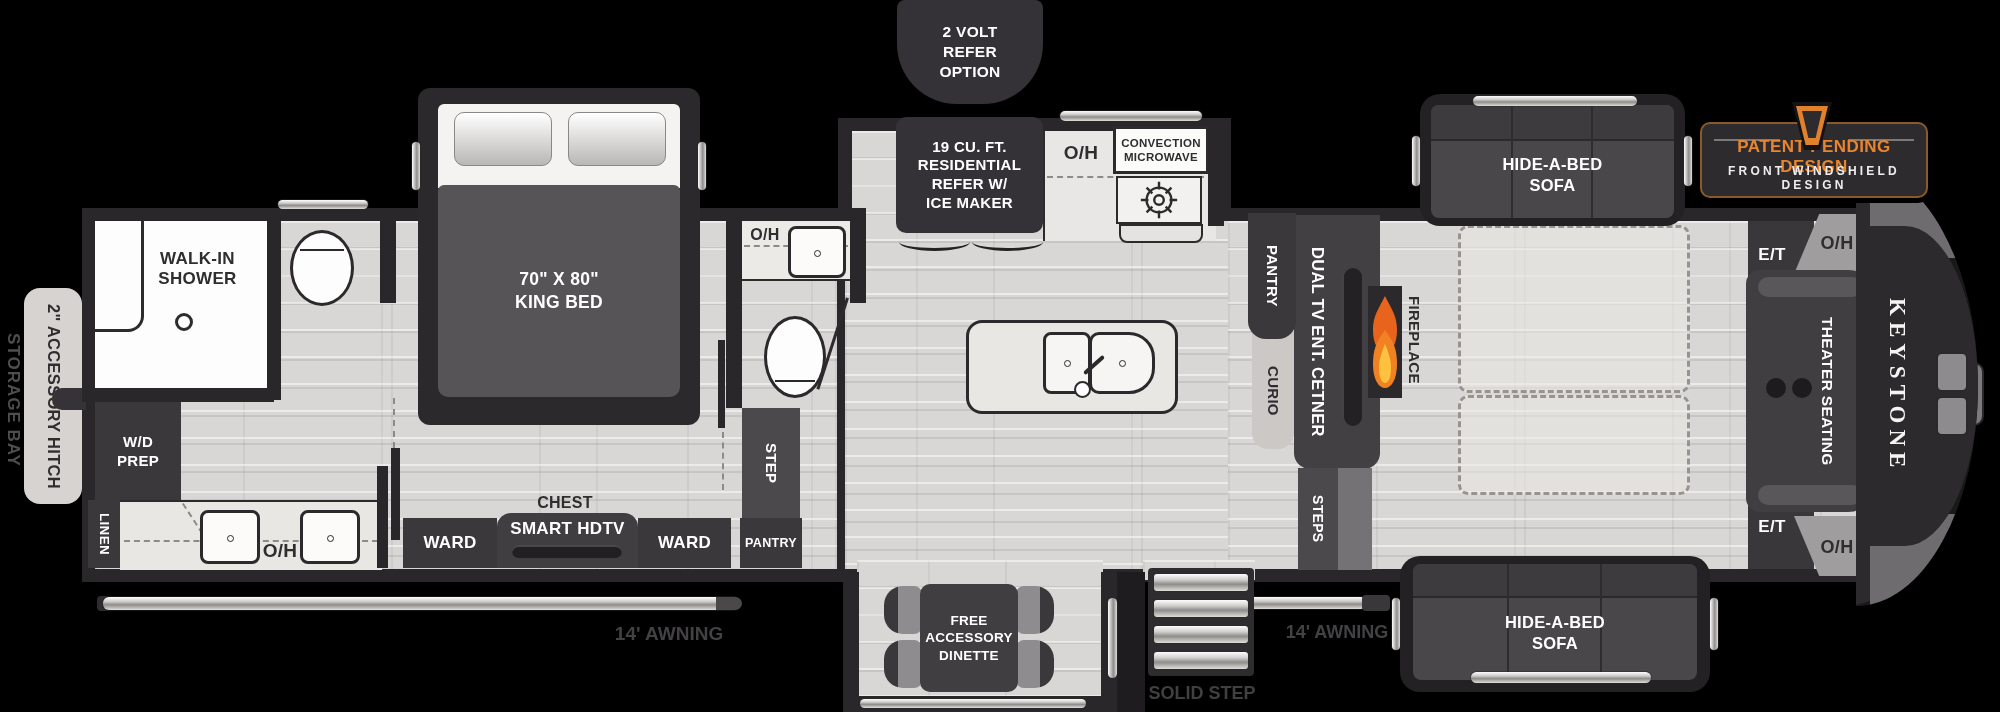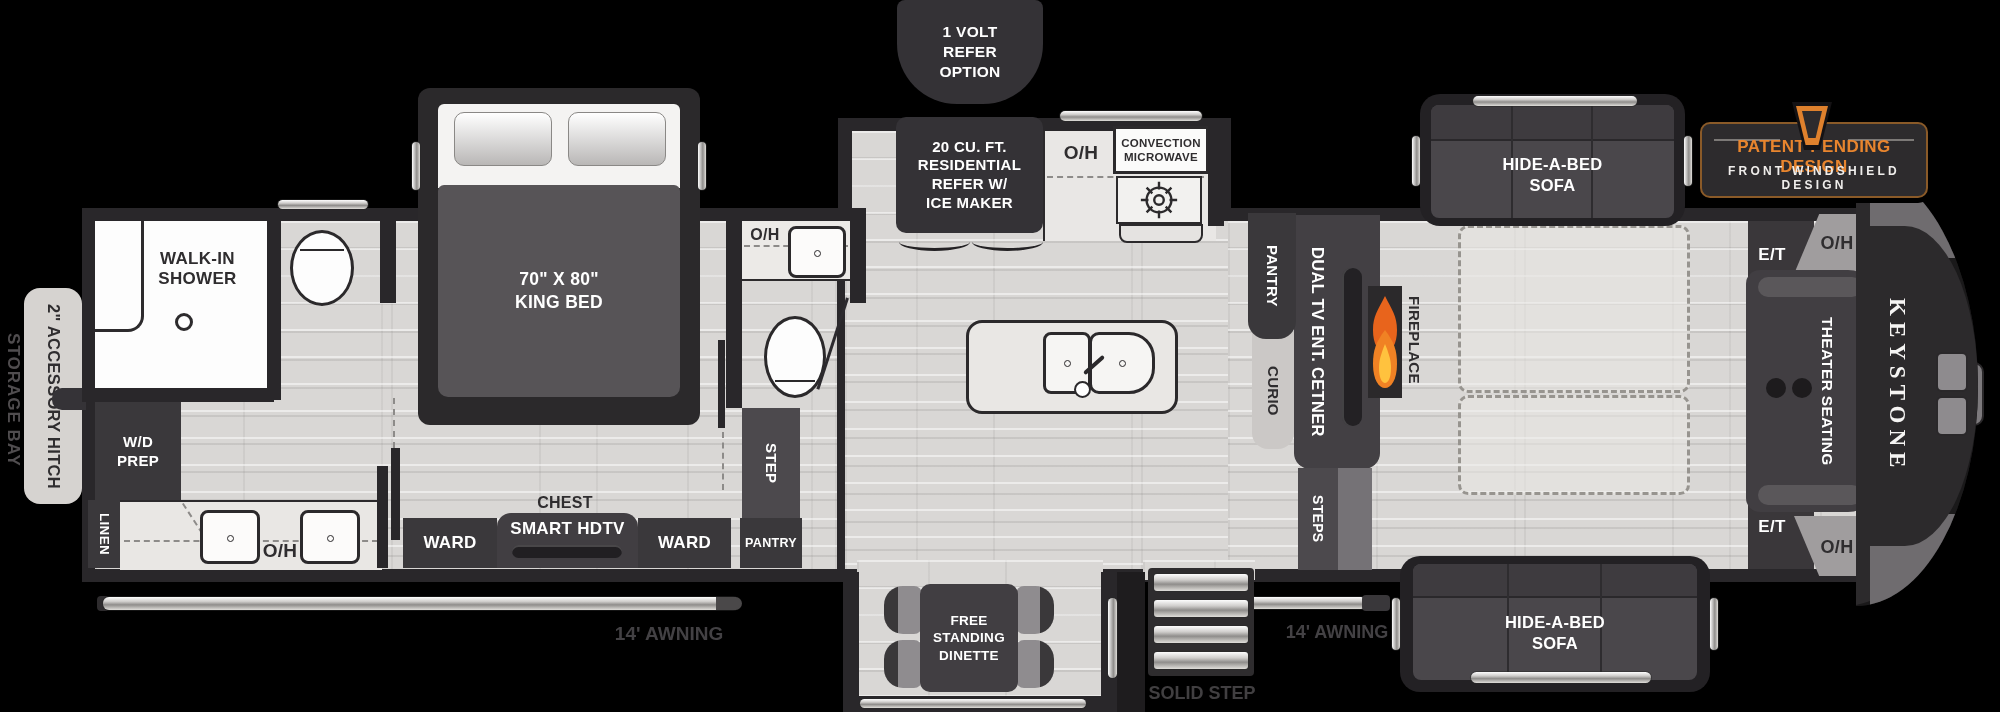--- a/index.html
+++ b/index.html
@@ -104,24 +104,24 @@
     <div class="dashedh" style="left:2px;right:2px;top:24px;"></div>
     <div class="abs ctr lbld" style="left:2px;top:3px;width:42px;height:22px;font-size:16px;">O/H</div>
   </div>
   <div class="sink" style="left:788px;top:226px;width:52px;height:46px;z-index:3;"></div>
   <div class="toilet" style="left:764px;top:316px;width:56px;height:76px;z-index:2;">
     <div class="abs" style="left:14%;right:14%;bottom:13px;height:2px;background:#2b292b;"></div>
   </div>
   <div class="abs" style="left:846px;top:298px;width:3px;height:96px;background:#2c2a2e;transform:rotate(18deg);transform-origin:top center;z-index:2;"></div>
 
   <div class="abs silver" style="left:1060px;top:111px;width:142px;height:10px;z-index:3;"></div>
-  <div class="abs tab ctr pre lblw" style="left:897px;top:0;width:146px;height:104px;border-radius:8px 8px 60px 60px;font-size:15.5px;line-height:1.3;z-index:4;">1 VOLT
+  <div class="abs tab ctr pre lblw" style="left:897px;top:0;width:146px;height:104px;border-radius:8px 8px 60px 60px;font-size:15.5px;line-height:1.3;z-index:4;">2 VOLT
 REFER
 OPTION</div>
-  <div class="abs tab ctr pre lblw" style="left:896px;top:117px;width:147px;height:116px;font-size:15px;line-height:1.25;z-index:4;">20 CU. FT.
+  <div class="abs tab ctr pre lblw" style="left:896px;top:117px;width:147px;height:116px;font-size:15px;line-height:1.25;z-index:4;">19 CU. FT.
 RESIDENTIAL
 REFER W/
 ICE MAKER</div>
   <div class="abs" style="left:899px;top:233px;width:71px;height:15px;border-bottom:3px solid #232124;border-radius:0 0 50% 50%;z-index:3;"></div>
   <div class="abs" style="left:972px;top:233px;width:71px;height:15px;border-bottom:3px solid #232124;border-radius:0 0 50% 50%;z-index:3;"></div>
   <div class="abs" style="left:1043px;top:131px;width:171px;height:110px;background:#e9e7e5;border-left:2px solid #2c2a2c;z-index:2;">
     <div class="dashedh" style="left:2px;right:2px;top:45px;"></div>
     <div class="abs ctr lbld" style="left:10px;top:8px;width:52px;height:28px;font-size:19px;">O/H</div>
   </div>
   <div class="abs ctr pre lbld" style="left:1113px;top:126px;width:96px;height:48px;background:#fbfbfa;border:3px solid #2c2a2c;box-sizing:border-box;font-size:11.5px;line-height:1.25;z-index:3;">CONVECTION
@@ -150,21 +150,21 @@
 
   <div class="floor" style="left:857px;top:560px;width:246px;height:138px;z-index:2;"></div>
   <div class="wall" style="left:843px;top:572px;width:16px;height:140px;z-index:3;"></div>
   <div class="wall" style="left:1101px;top:572px;width:16px;height:140px;z-index:3;"></div>
   <div class="wall" style="left:843px;top:696px;width:274px;height:16px;z-index:3;"></div>
   <div class="chair" style="left:884px;top:586px;width:38px;height:48px;background:linear-gradient(90deg,#3a383a 38%,#8f8c8f 38%);border-radius:19px 8px 8px 19px;z-index:3;"></div>
   <div class="chair" style="left:884px;top:640px;width:38px;height:48px;background:linear-gradient(90deg,#3a383a 38%,#8f8c8f 38%);border-radius:19px 8px 8px 19px;z-index:3;"></div>
   <div class="chair" style="left:1016px;top:586px;width:38px;height:48px;background:linear-gradient(270deg,#3a383a 38%,#8f8c8f 38%);border-radius:8px 19px 19px 8px;z-index:3;"></div>
   <div class="chair" style="left:1016px;top:640px;width:38px;height:48px;background:linear-gradient(270deg,#3a383a 38%,#8f8c8f 38%);border-radius:8px 19px 19px 8px;z-index:3;"></div>
   <div class="abs ctr pre lblw" style="left:920px;top:584px;width:98px;height:108px;background:#413e42;border-radius:10px;font-size:13.5px;line-height:1.3;z-index:4;">FREE
-STANDING
+ACCESSORY
 DINETTE</div>
   <div class="abs silver" style="left:860px;top:699px;width:226px;height:9px;z-index:5;"></div>
 
   <div class="floor" style="left:1143px;top:560px;width:112px;height:20px;z-index:2;"></div>
   <div class="wall" style="left:1117px;top:572px;width:28px;height:140px;z-index:3;background:#1e1c1e;"></div>
   <div class="abs silver-v" style="left:1108px;top:598px;width:9px;height:80px;z-index:6;"></div>
   <div class="abs" style="left:1148px;top:568px;width:106px;height:108px;background:#2e2c2e;border-radius:4px;z-index:5;">
     <div class="abs silver" style="left:6px;top:6px;width:94px;height:17px;border-radius:3px;"></div>
     <div class="abs silver" style="left:6px;top:32px;width:94px;height:17px;border-radius:3px;"></div>
     <div class="abs silver" style="left:6px;top:58px;width:94px;height:17px;border-radius:3px;"></div>

